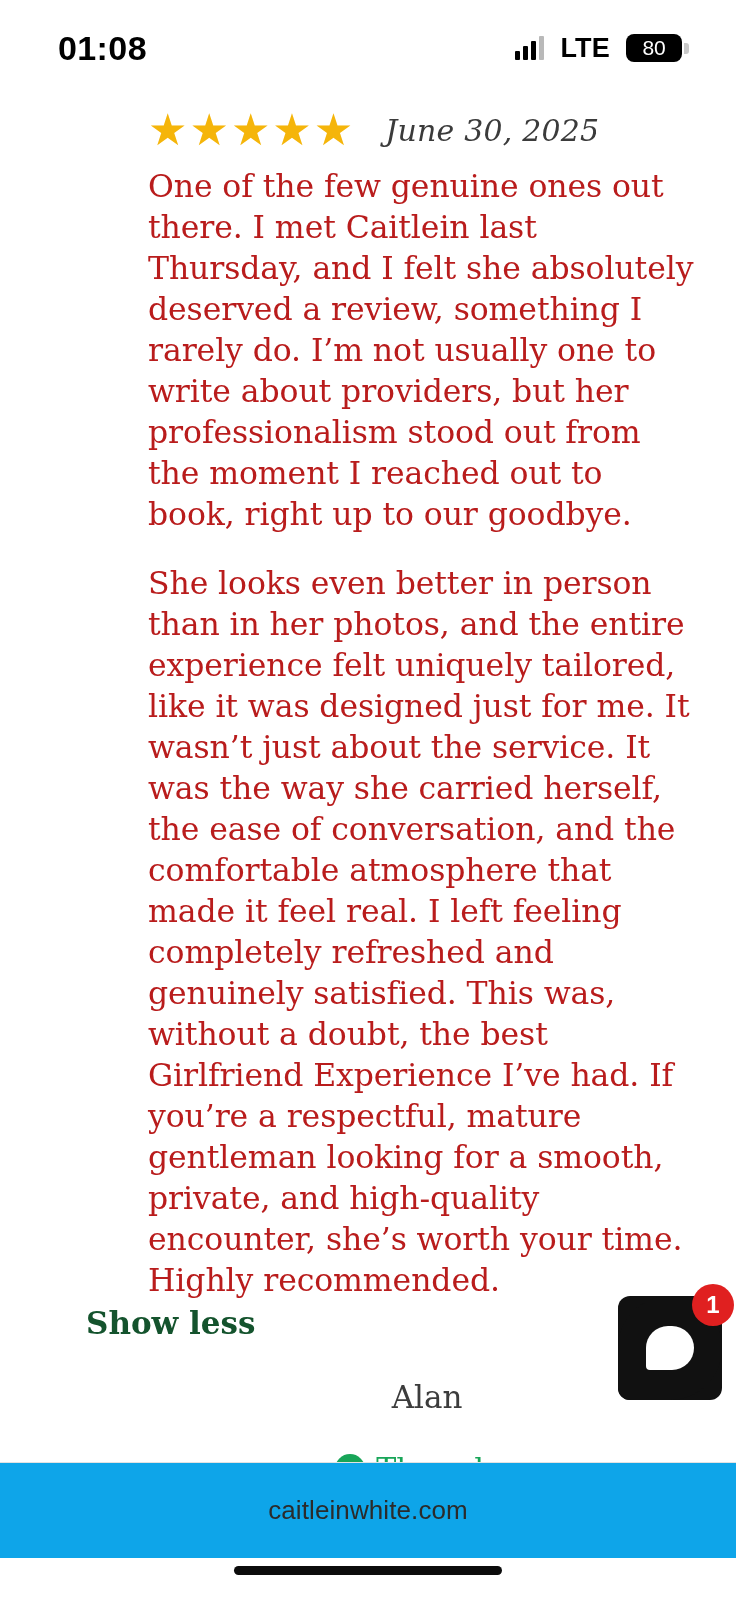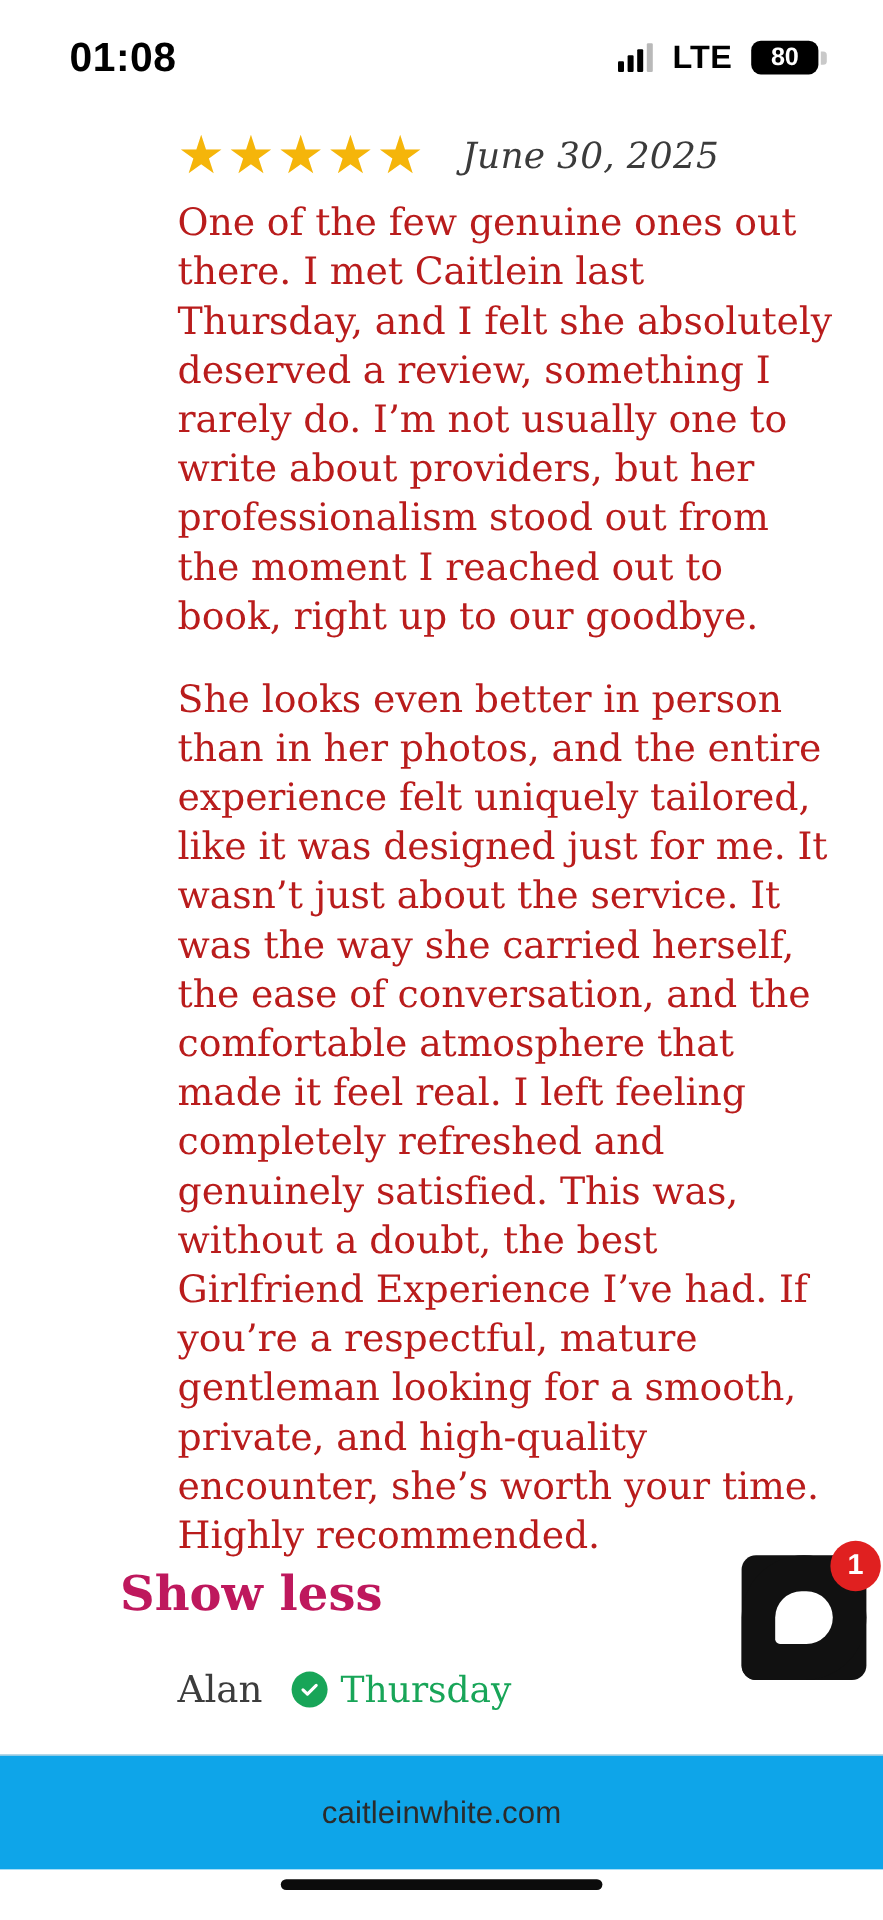--- a/index.html
+++ b/index.html
@@ -71,21 +71,21 @@
     background: #000;
     border-radius: 8px;
     display: flex;
     align-items: center;
     justify-content: center;
     margin-left: 4px;
   }
   .battery span {
     color: #fff;
     font-size: 21px;
-    font-weight: 700;
+    font-weight: 400;
     letter-spacing: -0.2px;
   }
   .battery::after {
     content: "";
     position: absolute;
     right: -7px;
     top: 9px;
     width: 5px;
     height: 11px;
     background: #c9c9c9;
@@ -128,34 +128,35 @@
     font-size: 31.5px;
     line-height: 41px;
     color: #b91c1c;
     letter-spacing: -0.1px;
   }
   .review-body p + p { margin-top: 28px; }
 
   .show-less {
     display: inline-block;
     margin-top: 4px;
-    margin-left: 70px;
+    margin-left: 56px;
     font-family: "DejaVu Serif", serif;
     font-weight: 700;
-    font-size: 40px;
-    color: #be185d;
+    font-size: 31px;
+    color: #14532d;
     cursor: pointer;
   }
 
   .reviewer-row {
     display: flex;
     align-items: center;
-    gap: 24px;
+    gap: 36px;
     margin-top: 38px;
     padding-left: 118px;
+    flex-direction: column;
   }
   .reviewer-name {
     font-family: "DejaVu Serif", serif;
     font-size: 31px;
     color: #3c3c3c;
   }
   .verified {
     display: flex;
     align-items: center;
     gap: 11px;

